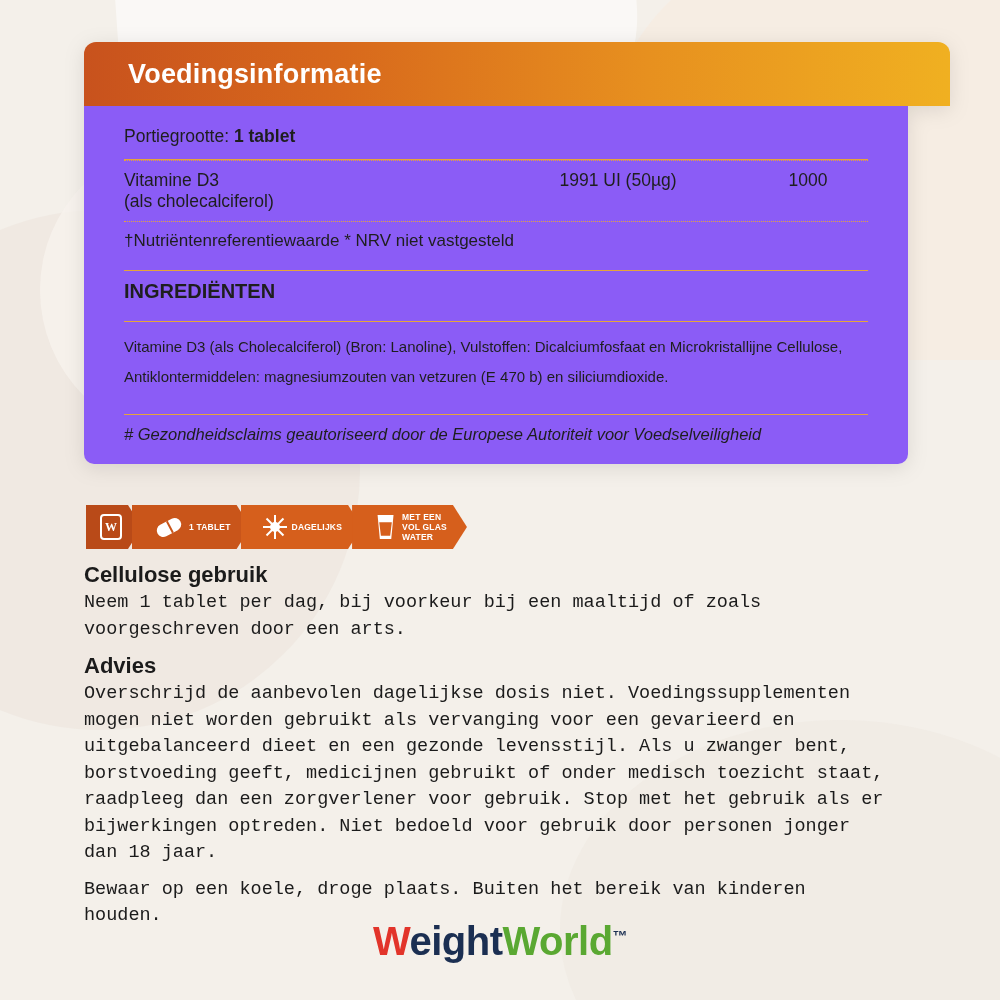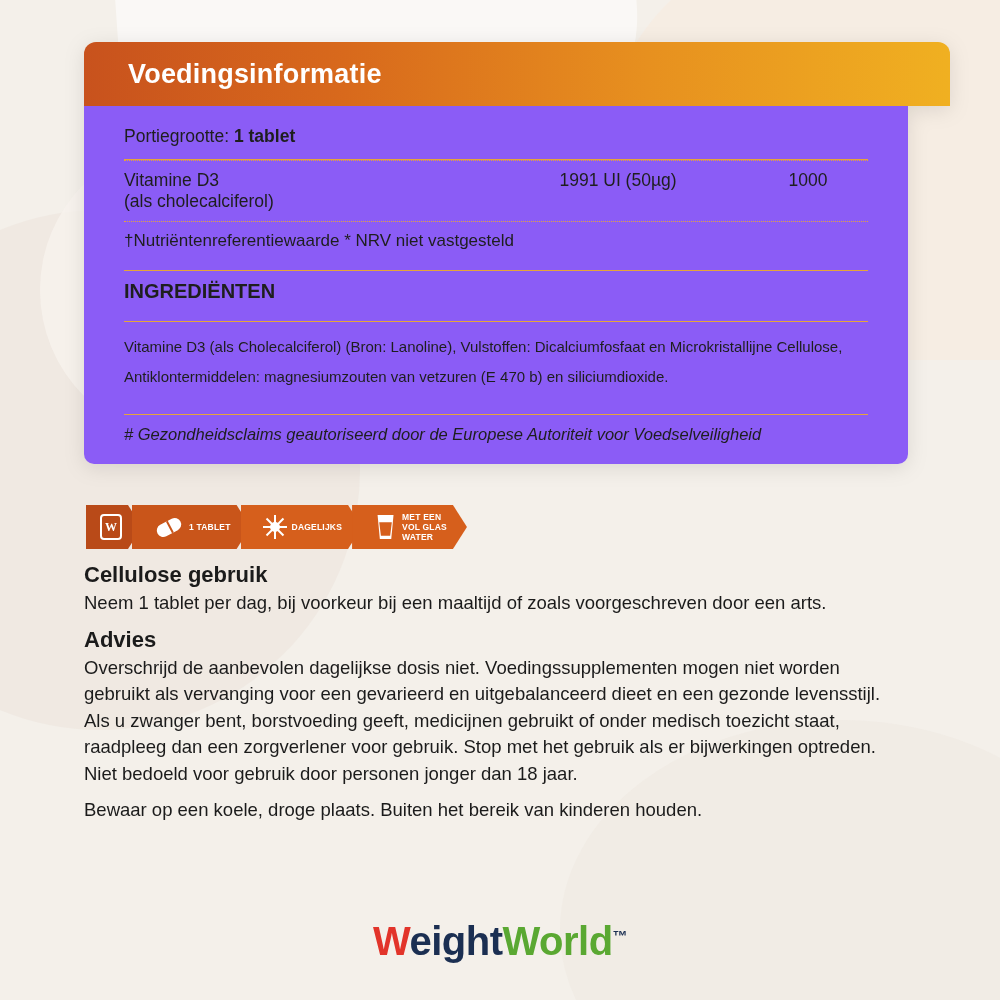--- a/index.html
+++ b/index.html
@@ -133,21 +133,21 @@
     background: #d65f1c;
     clip-path: polygon(4% 0, 96% 0, 84% 100%, 16% 100%);
   }
 
   
   .copy { position: absolute; left: 84px; top: 562px; width: 810px; }
   .copy h2 {
     font-size: 22px; font-weight: bold; color: #1b1b1b; margin-bottom: 2px;
   }
   .copy p {
-    font-size: 18.5px; color: #1b1b1b; line-height: 26.5px; margin-bottom: 10px;
+    font-size: 18.5px; color: #1b1b1b; line-height: 26.5px; margin-bottom: 10px; font-family: Liberation Mono, monospace;
   }
 
   
   .brand {
     position: absolute; left: 0; right: 0; bottom: 36px;
     text-align: center; font-size: 40px; font-weight: bold;
     font-family: "Liberation Sans", sans-serif; letter-spacing: -.5px;
   }
   .brand .w1 { color: #e2342a; }
   .brand .dark { color: #1b2f52; }

